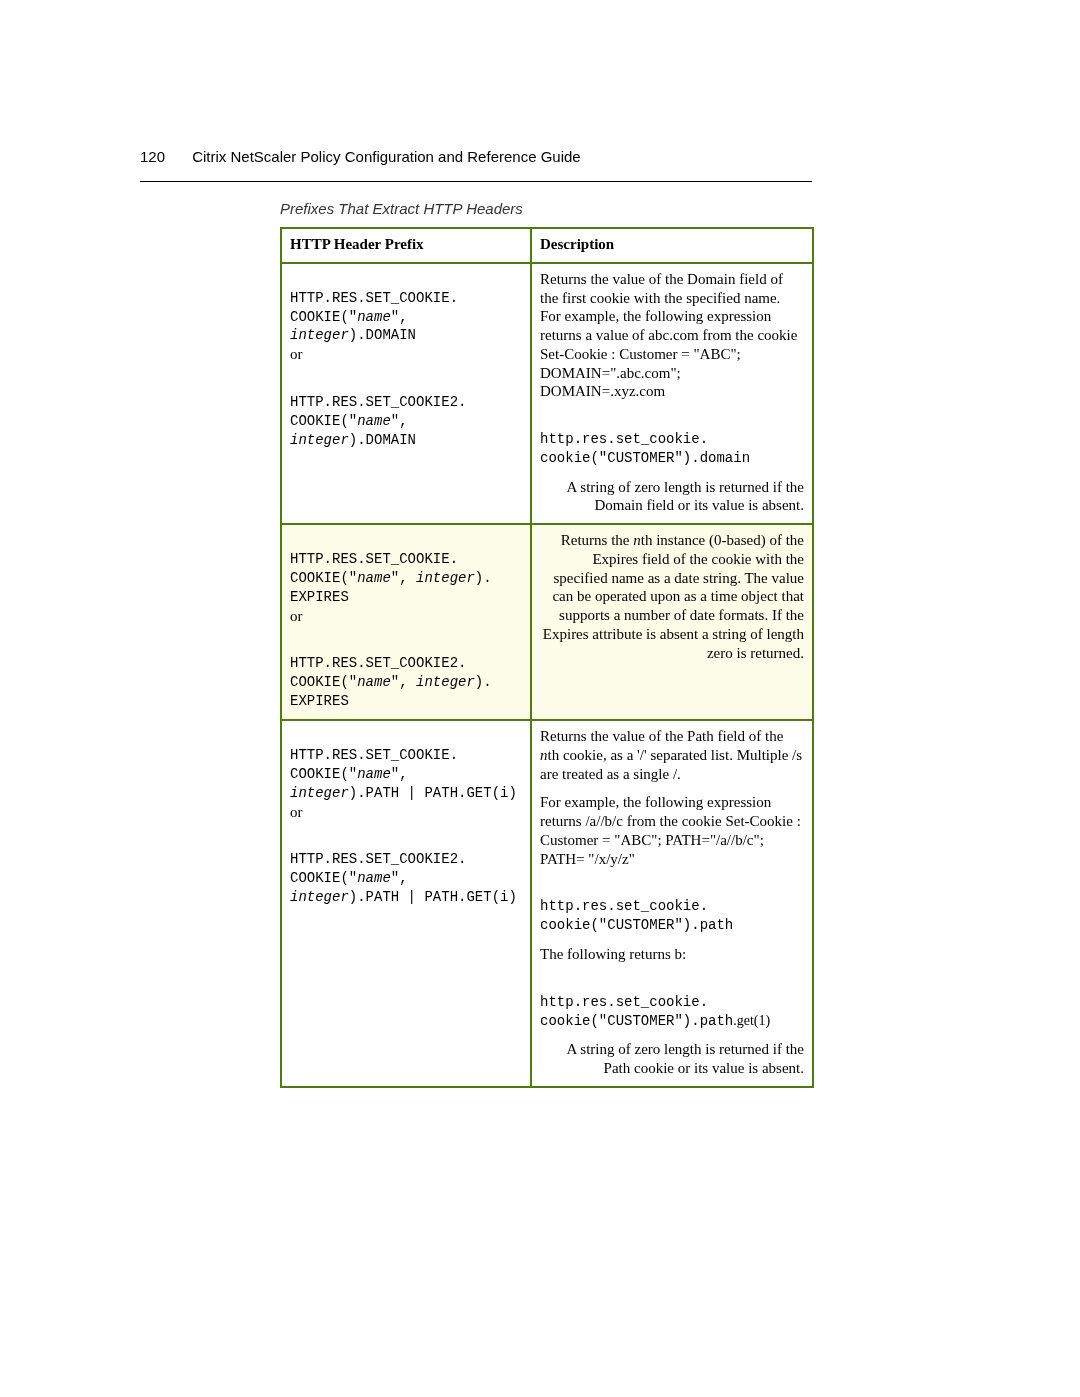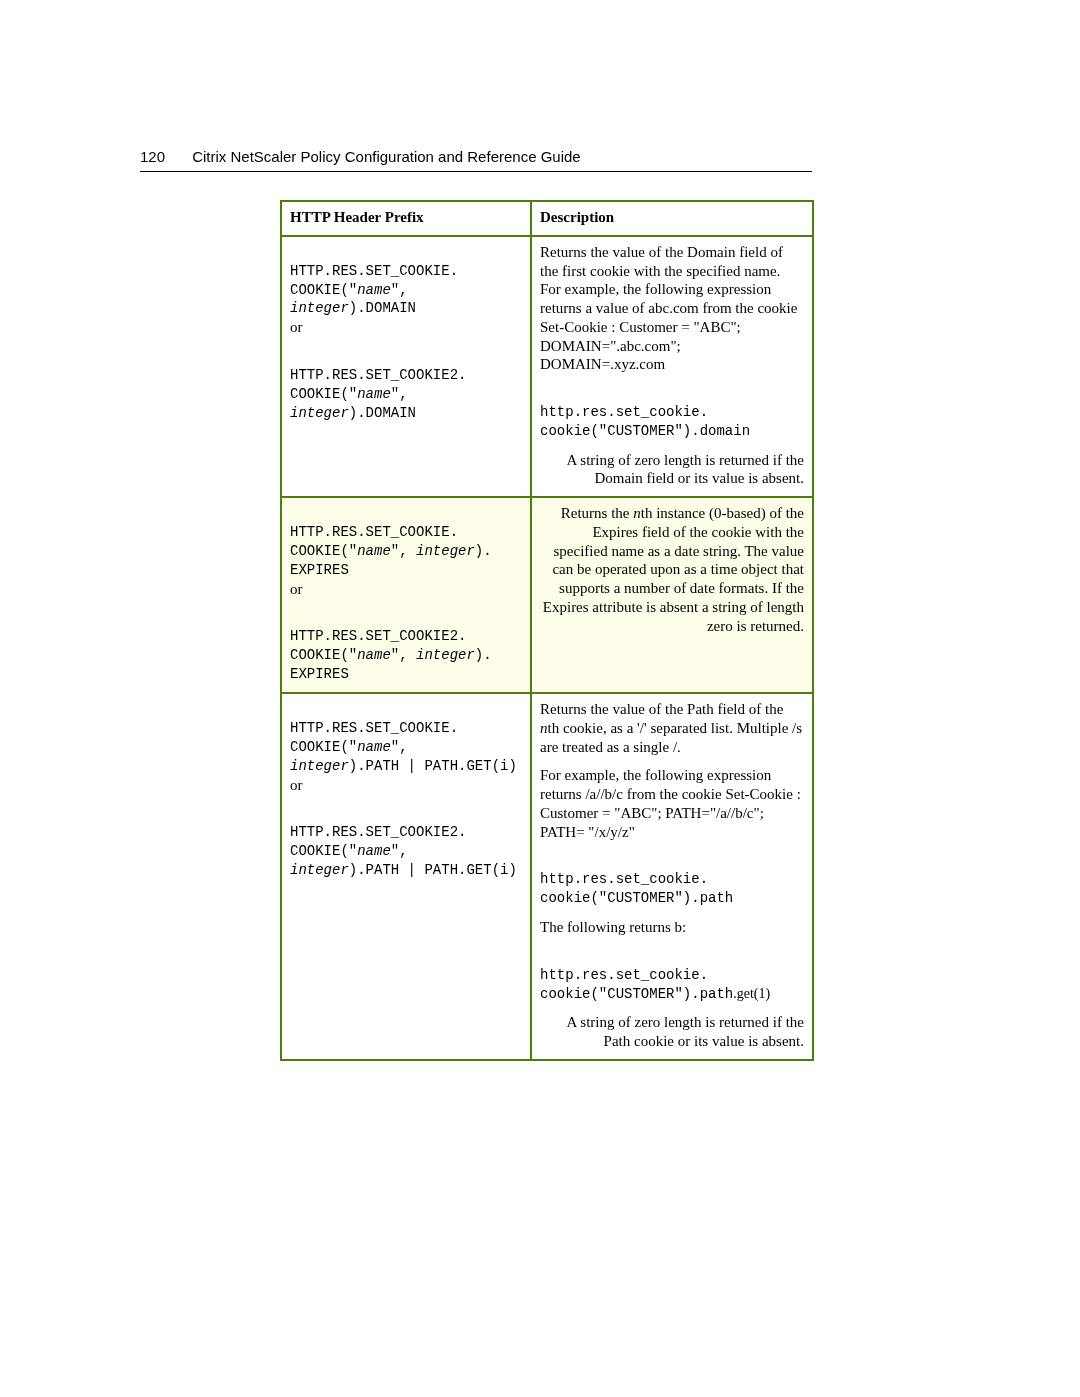--- a/index.html
+++ b/index.html
@@ -17,21 +17,21 @@
     height: 1397px;
     box-sizing: border-box;
     padding-top: 148px;
   }
   .running-head {
     position: absolute;
     top: 148px;
     left: 140px;
     right: 268px;
     border-bottom: 1px solid #000;
-    padding-bottom: 6px;
+    padding-bottom: 16px;
     font-family: Arial, Helvetica, sans-serif;
     font-size: 15px;
     color: #000;
   }
   .running-head .pagenum {
     display: inline-block;
     width: 48px;
   }
   .content {
     position: absolute;
@@ -86,20 +86,21 @@
 
 <div class="page">
 
   <div class="running-head">
     <span class="pagenum">120</span>
     <span>Citrix NetScaler Policy Configuration and Reference Guide</span>
   </div>
 
   <div class="content">
 
+    <div class="table-caption">Prefixes That Extract HTTP Headers</div>
 
     <table class="prefix-table">
       <colgroup>
         <col class="col-prefix">
         <col class="col-desc">
       </colgroup>
       <thead>
         <tr>
           <th>HTTP Header Prefix</th>
           <th>Description</th>

